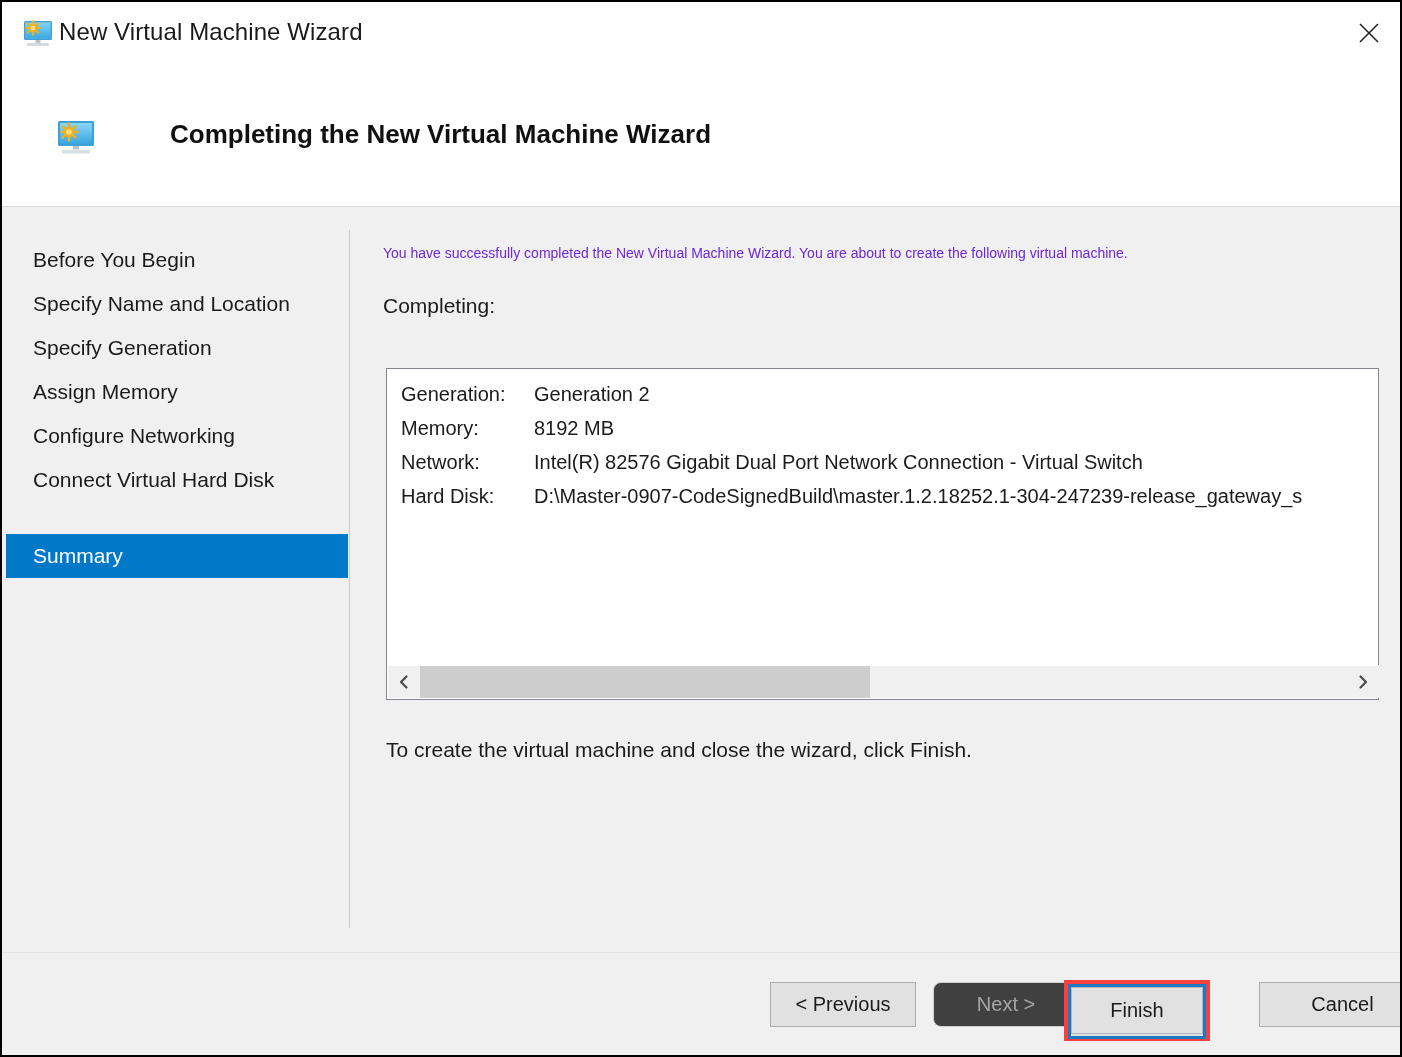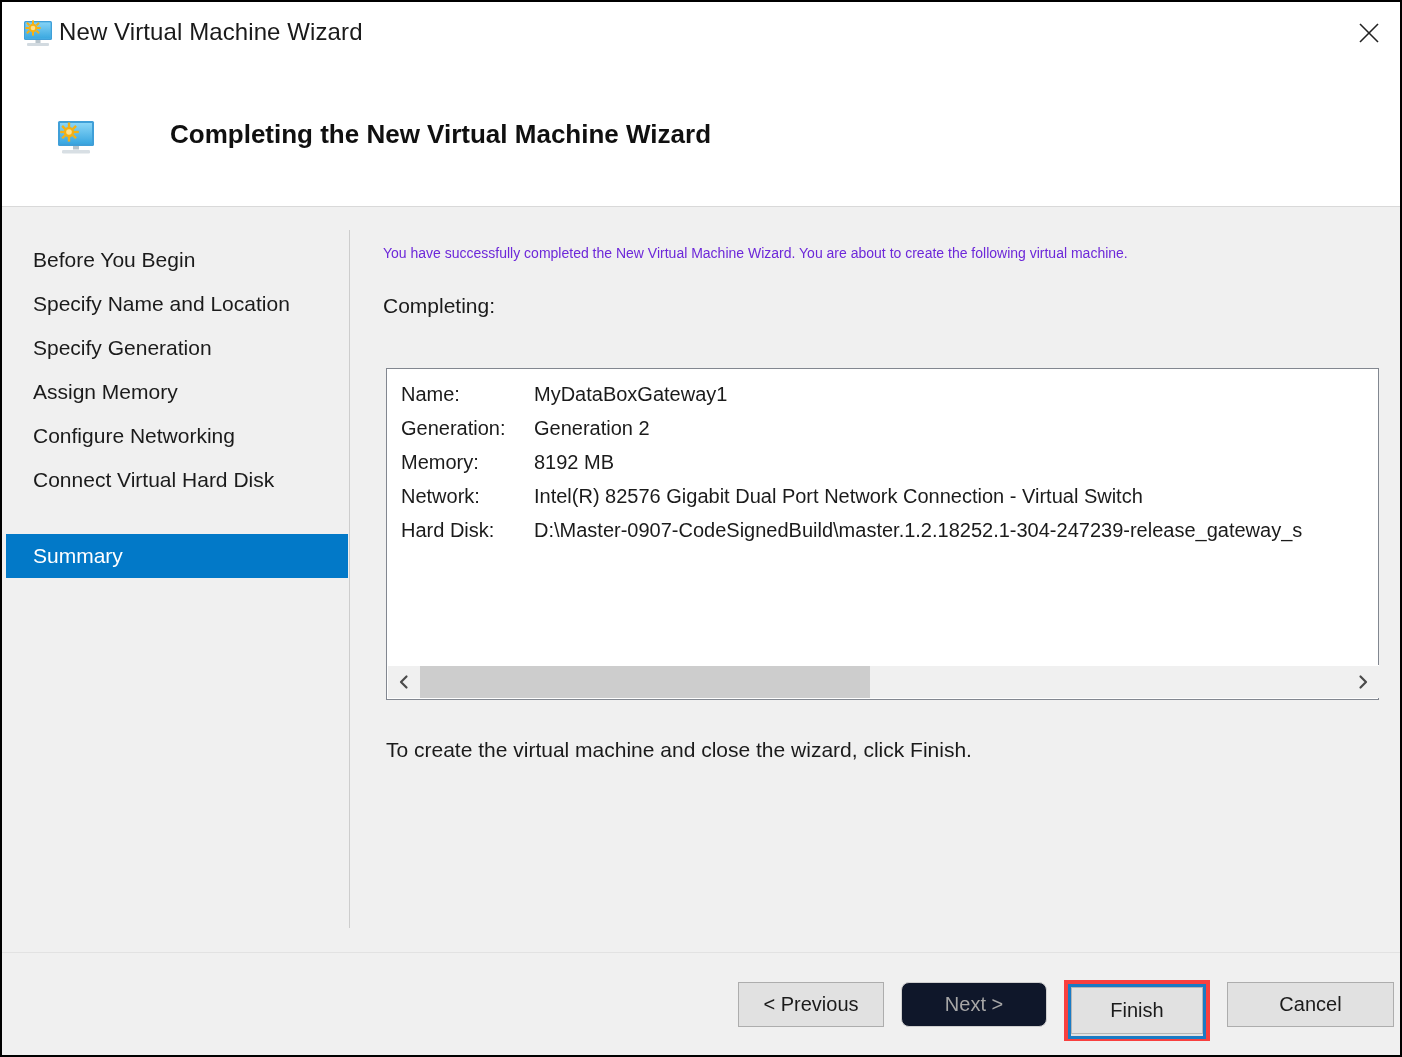--- a/index.html
+++ b/index.html
@@ -257,25 +257,26 @@
     border: 1px solid #adadad;
     background: #e1e1e1;
     color: #1b1b1b;
     font-family: "Liberation Sans", sans-serif;
     font-size: 20px;
     display: flex;
     align-items: center;
     justify-content: center;
     cursor: pointer;
     white-space: nowrap;
+    margin-left: 32px;
   }
   .btn.disabled {
     color: #a6a6a6;
     border-color: #cfcfcf;
-    background: #0f172a;
+    background: #404040;
     cursor: default;
     border-radius: 8px;
   }
   #btn-previous { left: 736px; width: 146px; }
   #btn-next     { left: 899px; width: 146px; }
   #btn-cancel   { left: 1225px; width: 167px; }
 
   
   #finish-wrap {
     position: absolute;
@@ -412,23 +413,20 @@
       </div>
     </div>
 
     <div id="main">
       <div id="intro-text">You have successfully completed the New Virtual Machine Wizard. You are about to create the following virtual machine.</div>
       <div id="desc-label">Completing:</div>
 
       <div id="desc-box">
         <div id="desc-rows">
           <div class="desc-row">
-            <span class="desc-key">Name:</span><span class="desc-val">MyDataBoxGateway1</span>
-          </div>
-          <div class="desc-row">
             <span class="desc-key">Generation:</span><span class="desc-val">Generation 2</span>
           </div>
           <div class="desc-row">
             <span class="desc-key">Memory:</span><span class="desc-val">8192 MB</span>
           </div>
           <div class="desc-row">
             <span class="desc-key">Network:</span><span class="desc-val">Intel(R) 82576 Gigabit Dual Port Network Connection - Virtual Switch</span>
           </div>
           <div class="desc-row">
             <span class="desc-key">Hard Disk:</span><span class="desc-val">D:\Master-0907-CodeSignedBuild\master.1.2.18252.1-304-247239-release_gateway_s</span>

